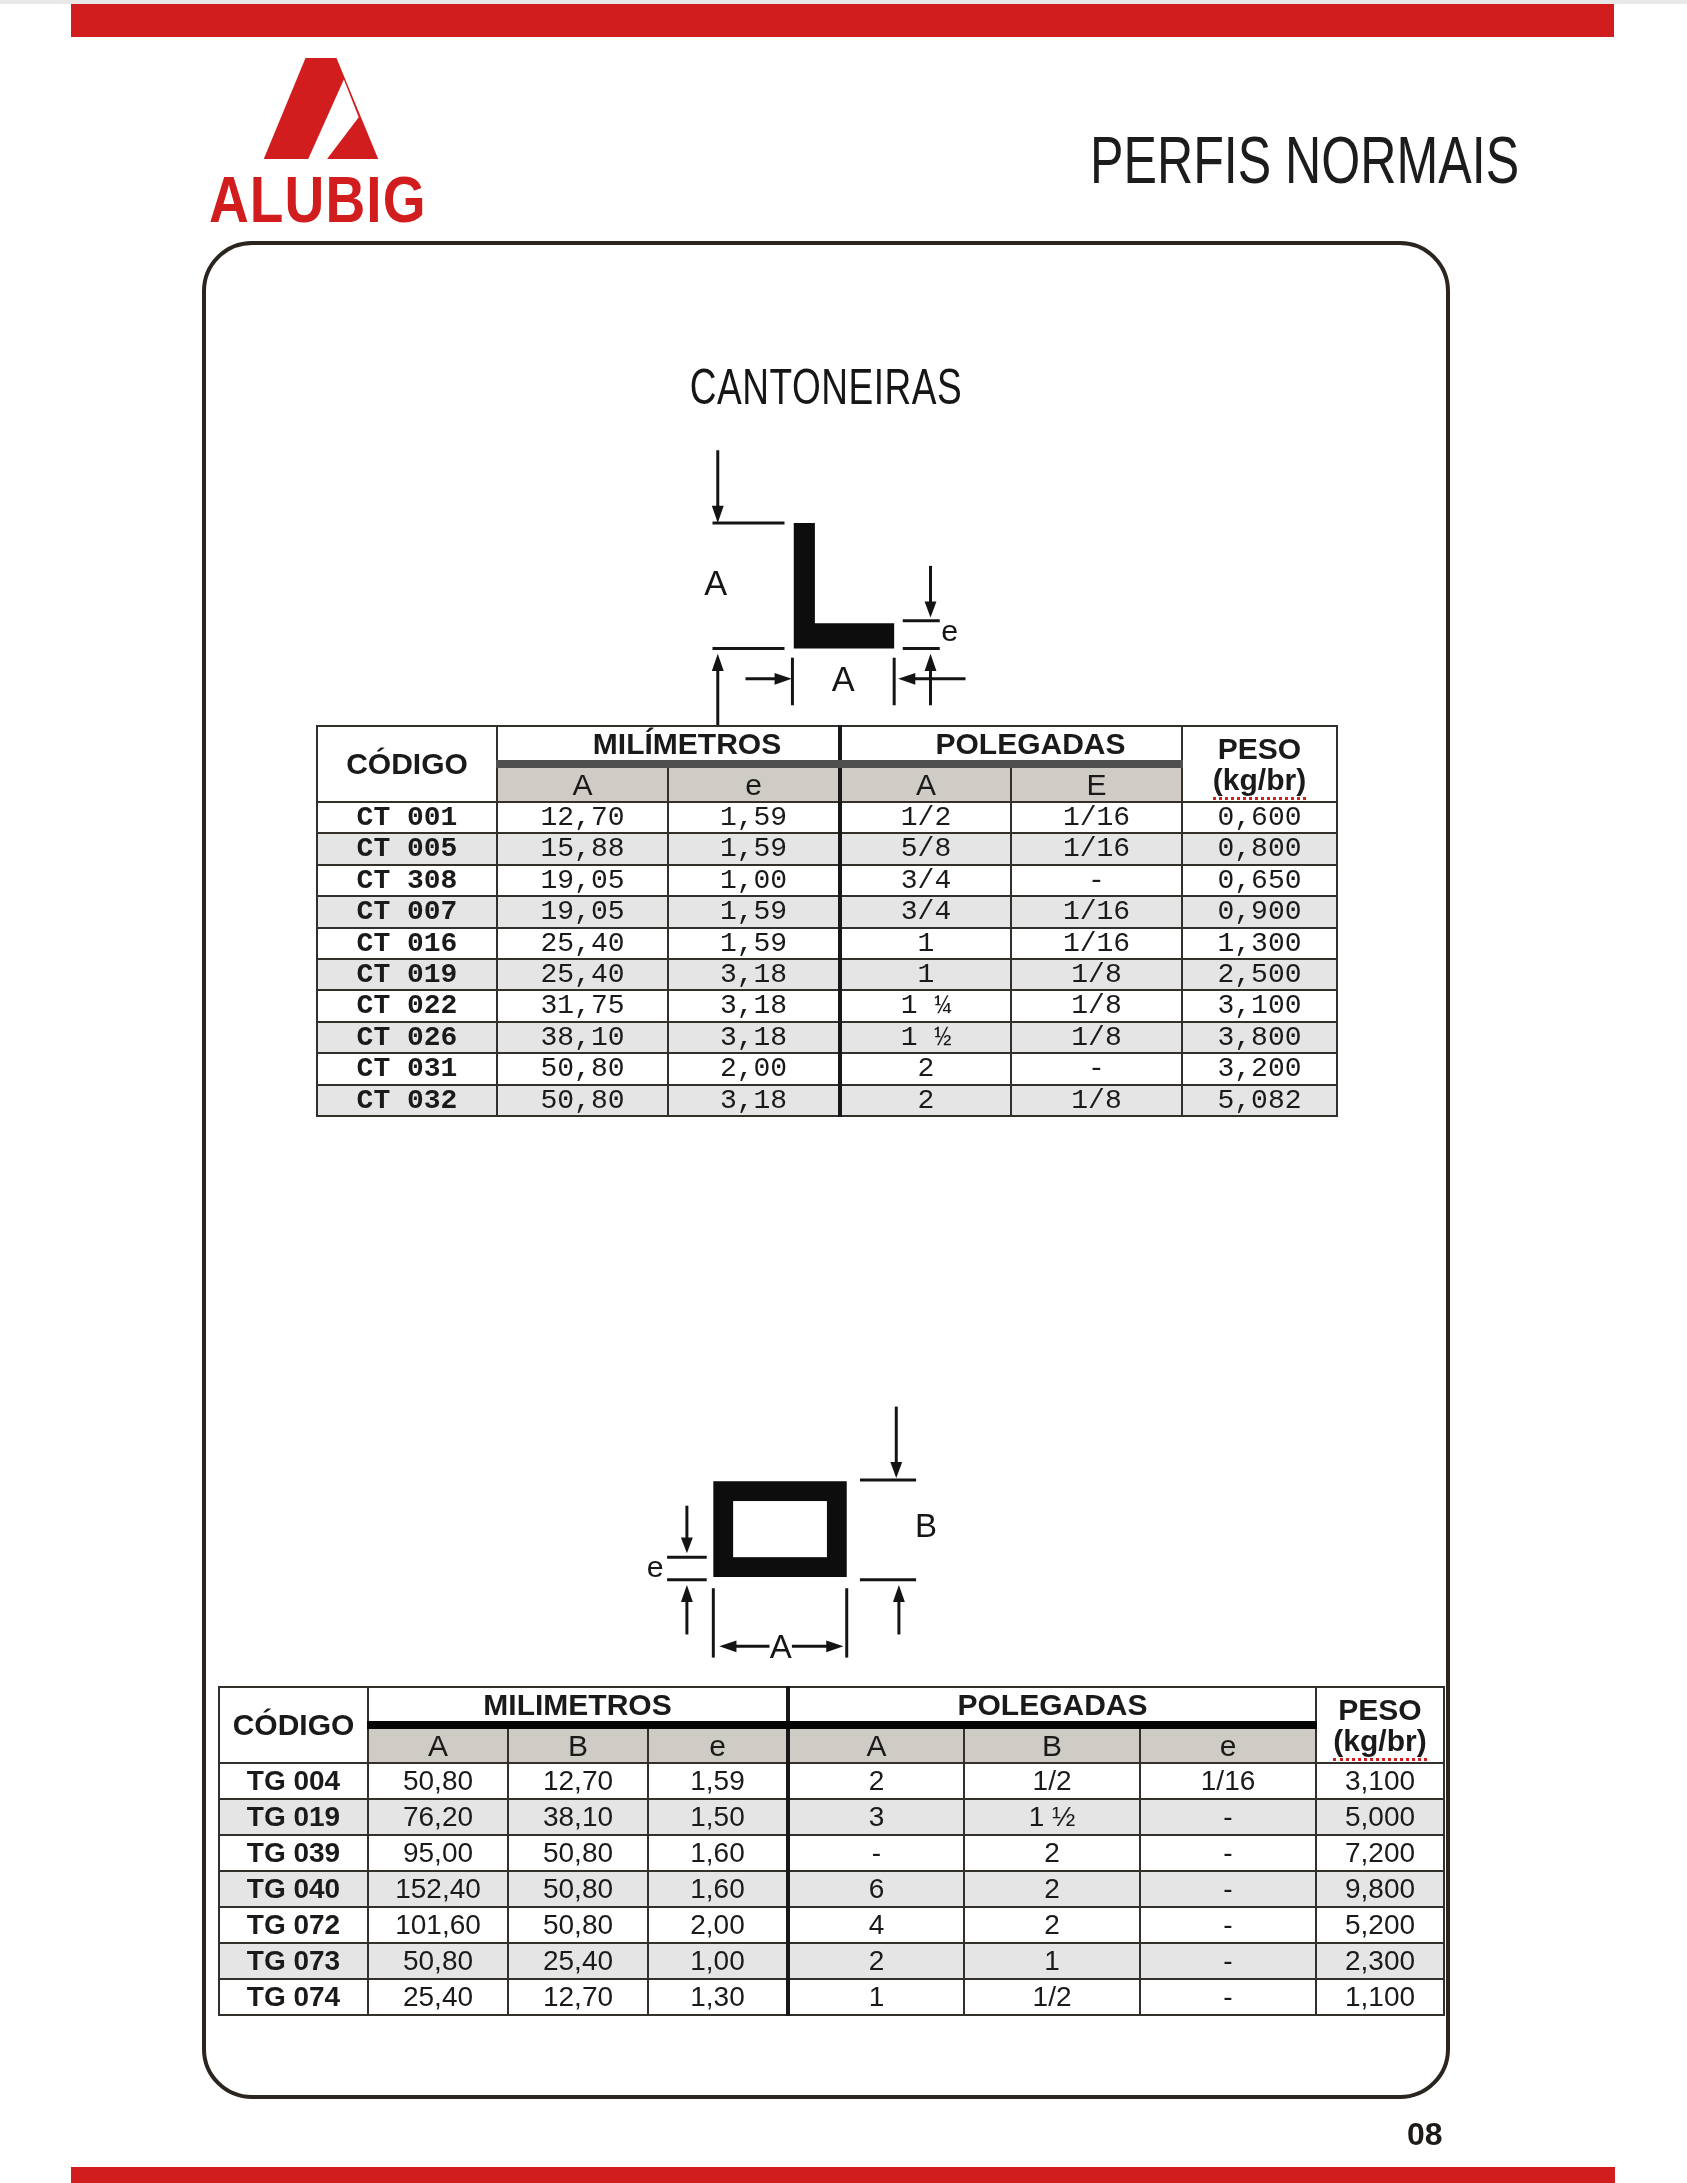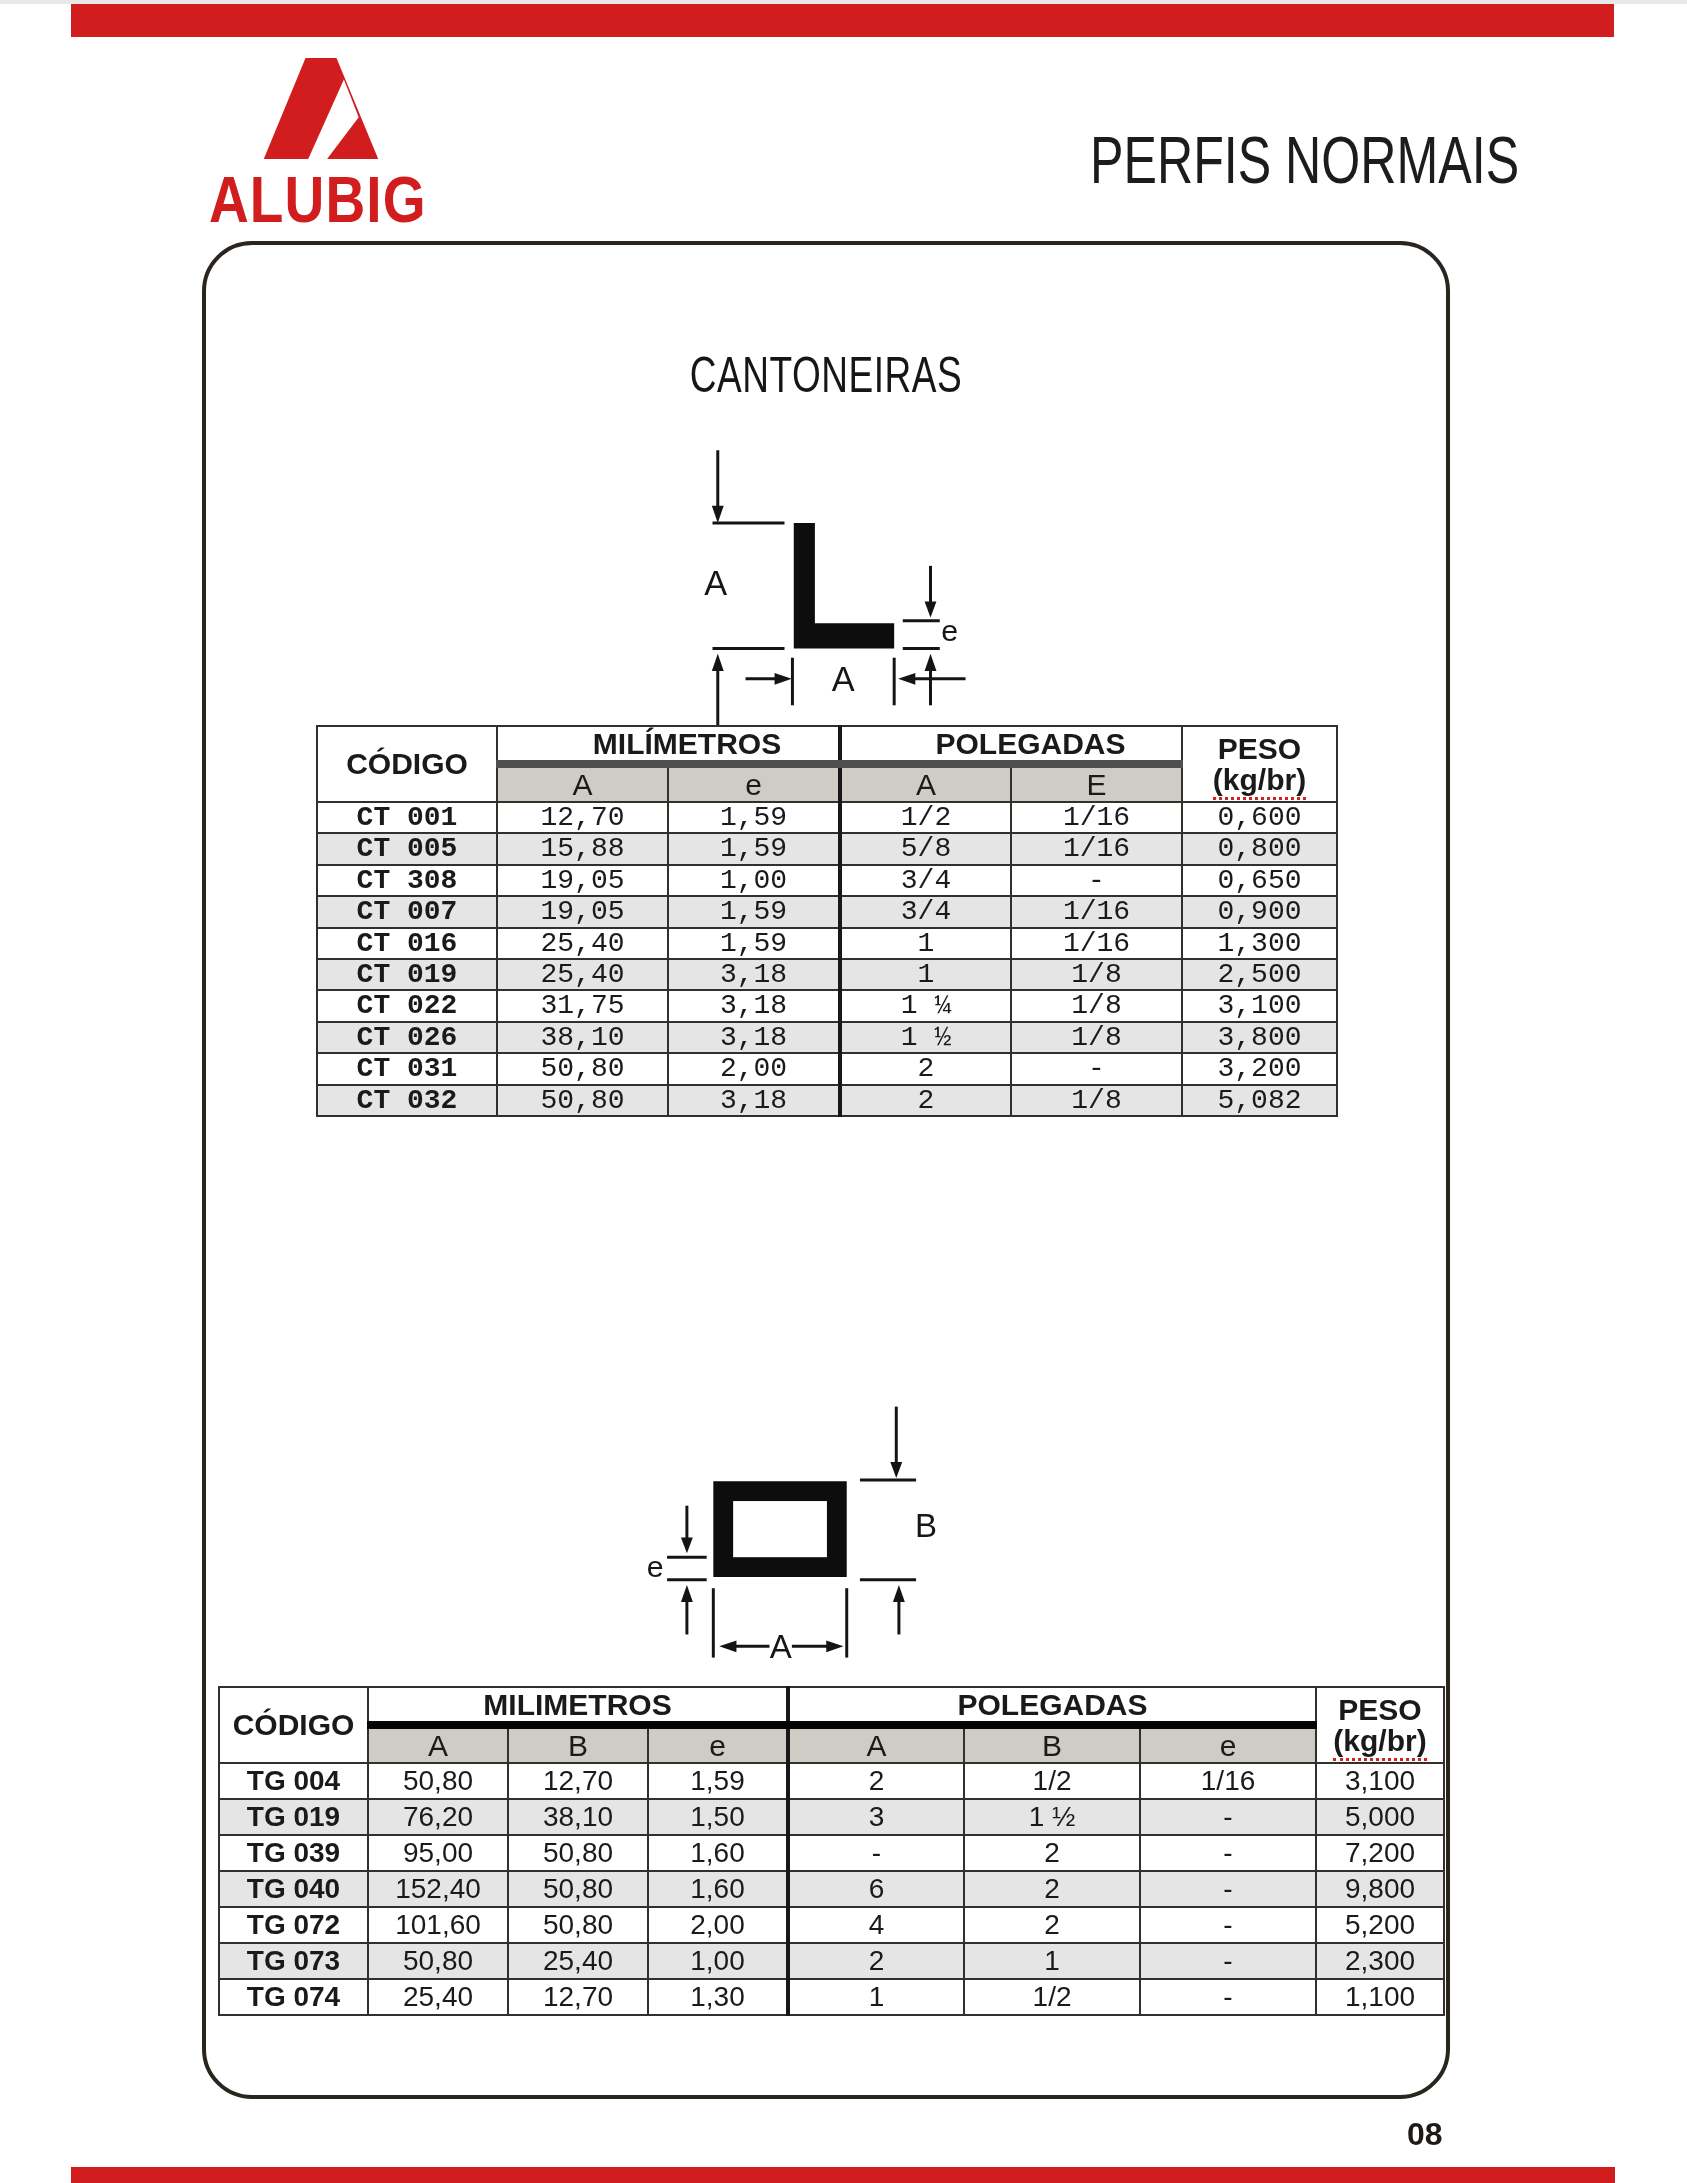--- a/index.html
+++ b/index.html
@@ -27,21 +27,21 @@
   .frame{
     left:202px; top:237px; width:1248px; height:1858px; box-sizing:border-box;
     border:4px solid #2a251f; border-radius:50px; background:transparent;
   }
   
   .sec-title-wrap{left:202px; width:1248px; text-align:center;}
   .sec-title{
     display:inline-block; font-size:50px; font-weight:400; color:#161616;
     transform:scaleX(.74); transform-origin:center top; letter-spacing:0.7px; white-space:nowrap;
   }
-  .t-cant{top:342px;}
+  .t-cant{top:354px;}
   .t-tubo{top:1364px;}
   .t-tubo .sec-title{word-spacing:34px;}
   
   svg text{font-family:"Liberation Sans", sans-serif; fill:#161616;}
   
   table.cat{
     border-collapse:collapse; table-layout:fixed; background:#fff;
     border:2.6px solid #4a4744;
   }
   .cat th,.cat td{

